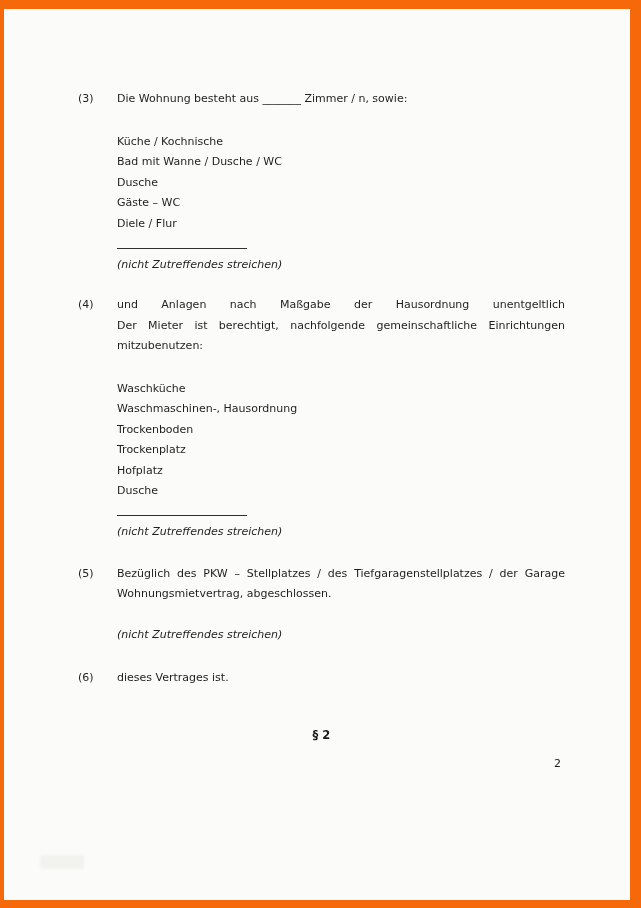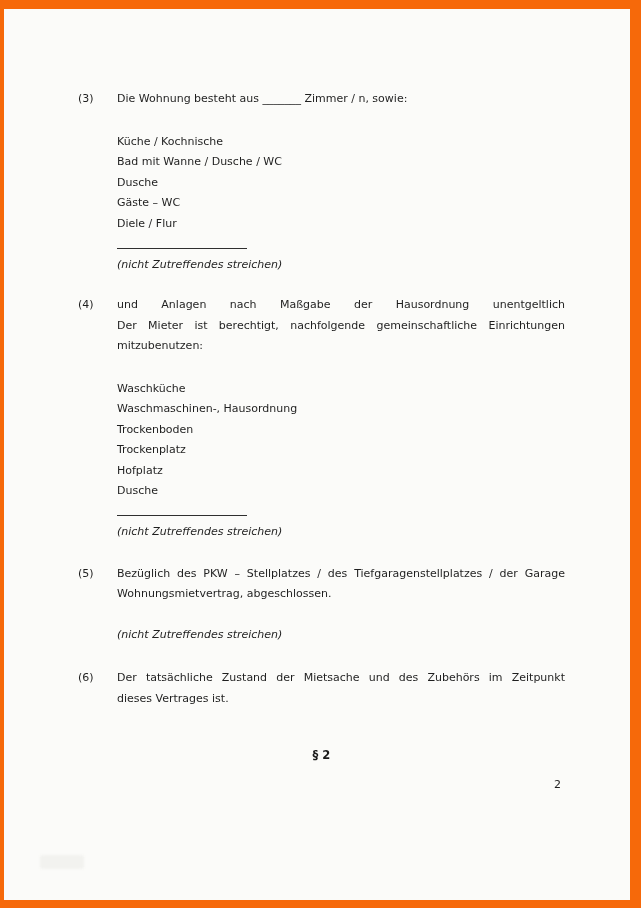--- a/index.html
+++ b/index.html
@@ -116,21 +116,20 @@
       <div class="body">
         <div class="jline">Bezüglich des PKW – Stellplatzes / des Tiefgaragenstellplatzes / der Garage</div>
         <div>Wohnungsmietvertrag, abgeschlossen.</div>
         <div class="note standalone">(nicht Zutreffendes streichen)</div>
       </div>
     </div>
 
     <div class="section sec6">
       <div class="num">(6)</div>
       <div class="body">
-        <div class="jline">Der tatsächliche Zustand der Mietsache und des Zubehörs im Zeitpunkt</div>
         <div>dieses Vertrages ist.</div>
       </div>
     </div>
 
     <div class="heading">
       <div>§ 2</div>
     </div>
 
     <div class="pagenum">2</div>
 

